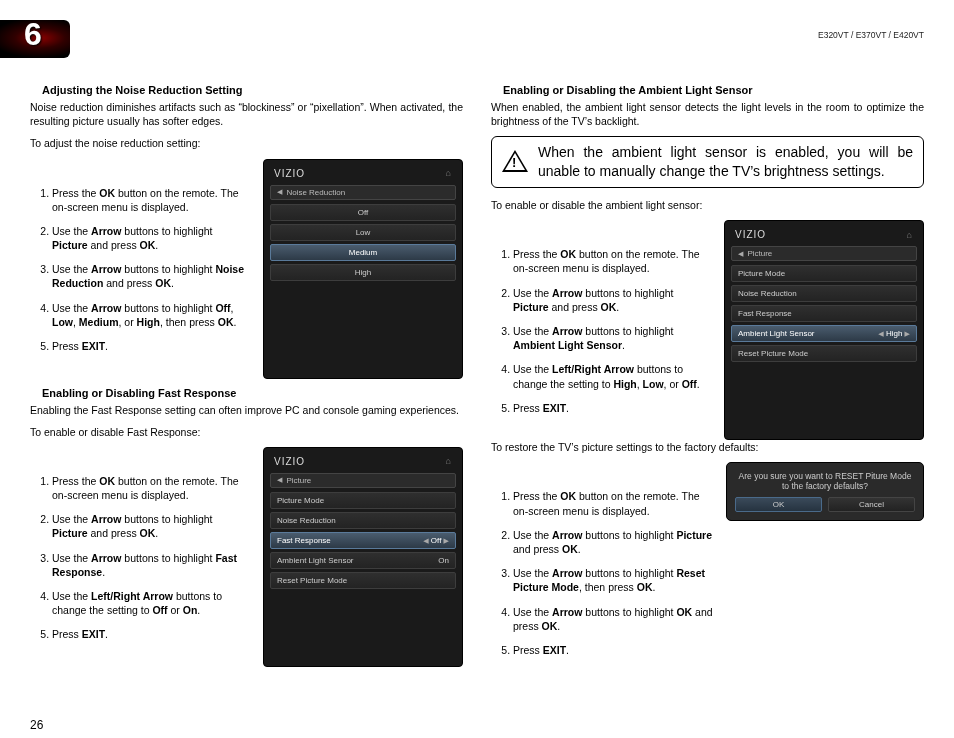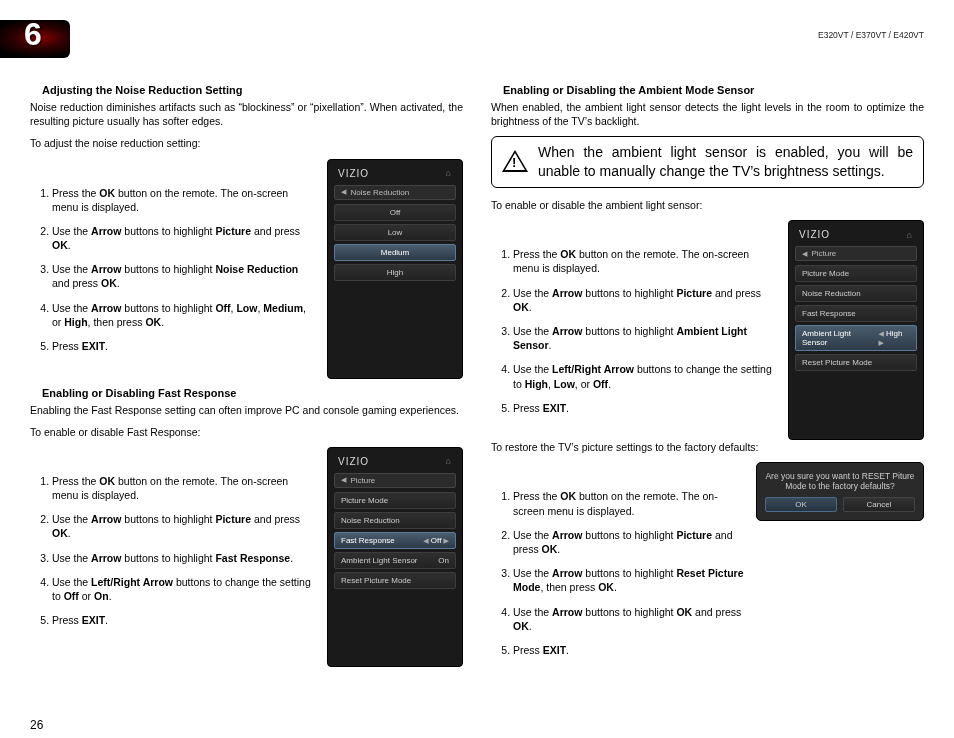--- a/index.html
+++ b/index.html
@@ -33,21 +33,21 @@
   .para.just { text-align: justify; }
   ol { list-style: decimal; padding-left: 22px; font-size: 10.5px; }
   ol li { margin-bottom: 10px; line-height: 1.35; }
   .split { display: flex; align-items: flex-start; gap: 12px; }
   .split ol { flex: 1; margin-top: 27px; }
   b { font-weight: bold; }
   .page-num { position: absolute; bottom: 6px; left: 30px; font-size: 12px; }
 
   
   .tv {
-    width: 136px; background: #1a1a1a; border: 1px solid #000;
+    width: 200px; background: #1a1a1a; border: 1px solid #000;
     border-radius: 4px; padding: 6px 6px 20px; color: #bbb;
     font-size: 8px; flex-shrink: 0;
   }
   .tv-head { display:flex; justify-content:space-between; align-items:center; font-size:10px; color:#ddd; letter-spacing:1px; padding:2px 4px 6px; }
   .tv-crumb { background:#2b2b2b; border:1px solid #444; border-radius:2px; padding:2px 6px; font-size:8px; display:flex; align-items:center; gap:4px; margin-bottom:4px; }
   .tv-row { background:linear-gradient(#2f2f2f,#232323); border:1px solid #3d3d3d; border-radius:2px; padding:3px 6px; font-size:8px; margin-bottom:3px; color:#ccc; display:flex; justify-content:space-between; align-items:center; }
   .tv-row.center { justify-content:center; }
   .tv-row.hl { background:linear-gradient(#4a5c6e,#2d3a47); border-color:#5a7a9a; color:#fff; }
   .tv .home-icon { font-size:9px; color:#888; }
   .tv .arrow { font-size:7px; color:#aaa; }
@@ -62,21 +62,21 @@
     border-bottom:22px solid #000; position:absolute; top:0; left:0;
   }
   .warn-tri-inner {
     width:0; height:0; border-left:10px solid transparent; border-right:10px solid transparent;
     border-bottom:17px solid #fff; position:absolute; top:3px; left:3px;
   }
   .warn-ex { position:absolute; top:5px; left:10px; font-weight:bold; font-size:13px; color:#000; }
   .warn-text { font-size:14px; line-height:1.35; text-align:justify; flex:1; }
 
   .dialog {
-    width: 168px; background:#2a2a2a; border:1px solid #000; border-radius:5px;
+    width: 198px; background:#2a2a2a; border:1px solid #000; border-radius:5px;
     padding:8px; color:#ccc; font-size:8.5px; text-align:center; flex-shrink:0;
   }
   .dialog .btns { display:flex; gap:6px; margin-top:6px; justify-content:center; }
   .dialog .btn { flex:1; background:linear-gradient(#3a4a5a,#263340); border:1px solid #4a6a8a; border-radius:2px; padding:2px 0; font-size:8px; }
   .dialog .btn.dim { background:linear-gradient(#333,#222); border-color:#444; }
 </style>
 </head>
 <body>
 
 <div class="header">
@@ -161,21 +161,21 @@
               <span>Reset Picture Mode</span>
               <span></span>
             </div>
           </div>
       </div>
     </div>
   </div>
 
   <div class="col">
 
-    <div class="section-title">Enabling or Disabling the Ambient Mode Sensor</div>
+    <div class="section-title">Enabling or Disabling the Ambient Light Sensor</div>
     <div class="para just">When enabled, the ambient light sensor detects the light levels in the room to optimize the brightness of the TV’s backlight.</div>
 
     <div class="warn">
       <div class="warn-icon">
         <div class="warn-tri"></div>
           <div class="warn-tri-inner"></div>
           <div class="warn-ex">!</div>
       </div>
       <div class="warn-text">When the ambient light sensor is enabled, you will be unable to manually change the TV’s brightness settings.</div>
     </div>

